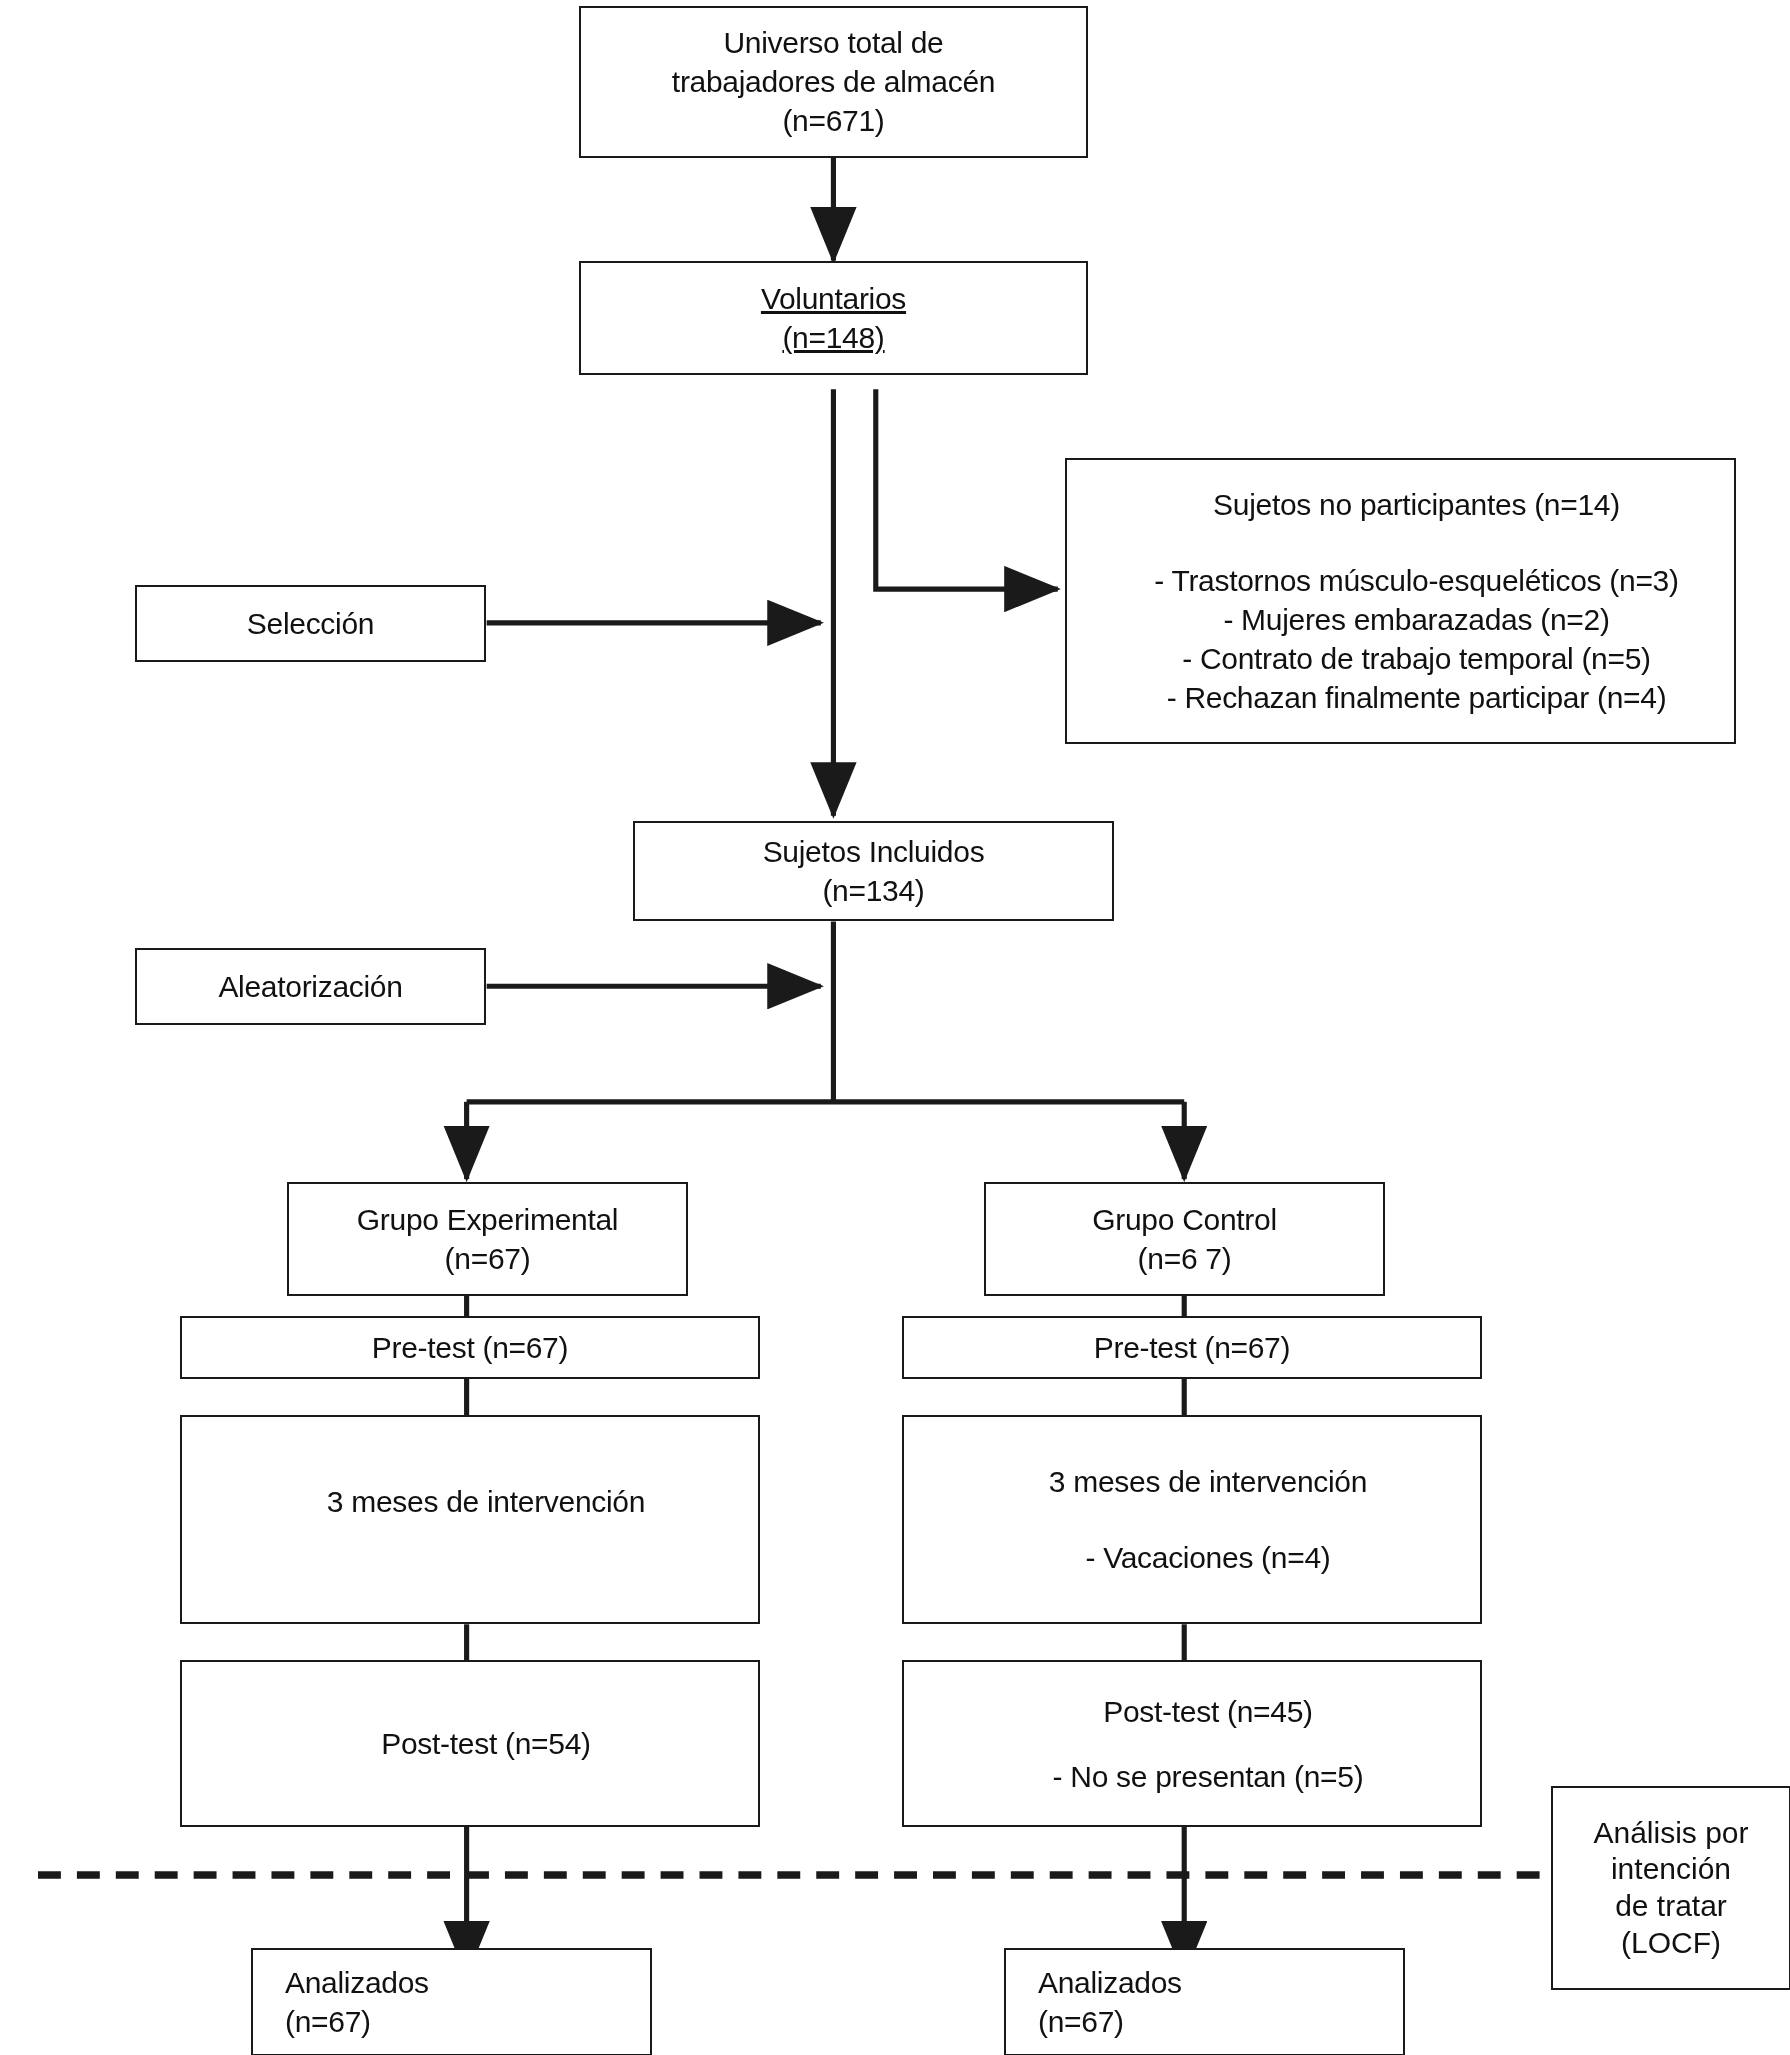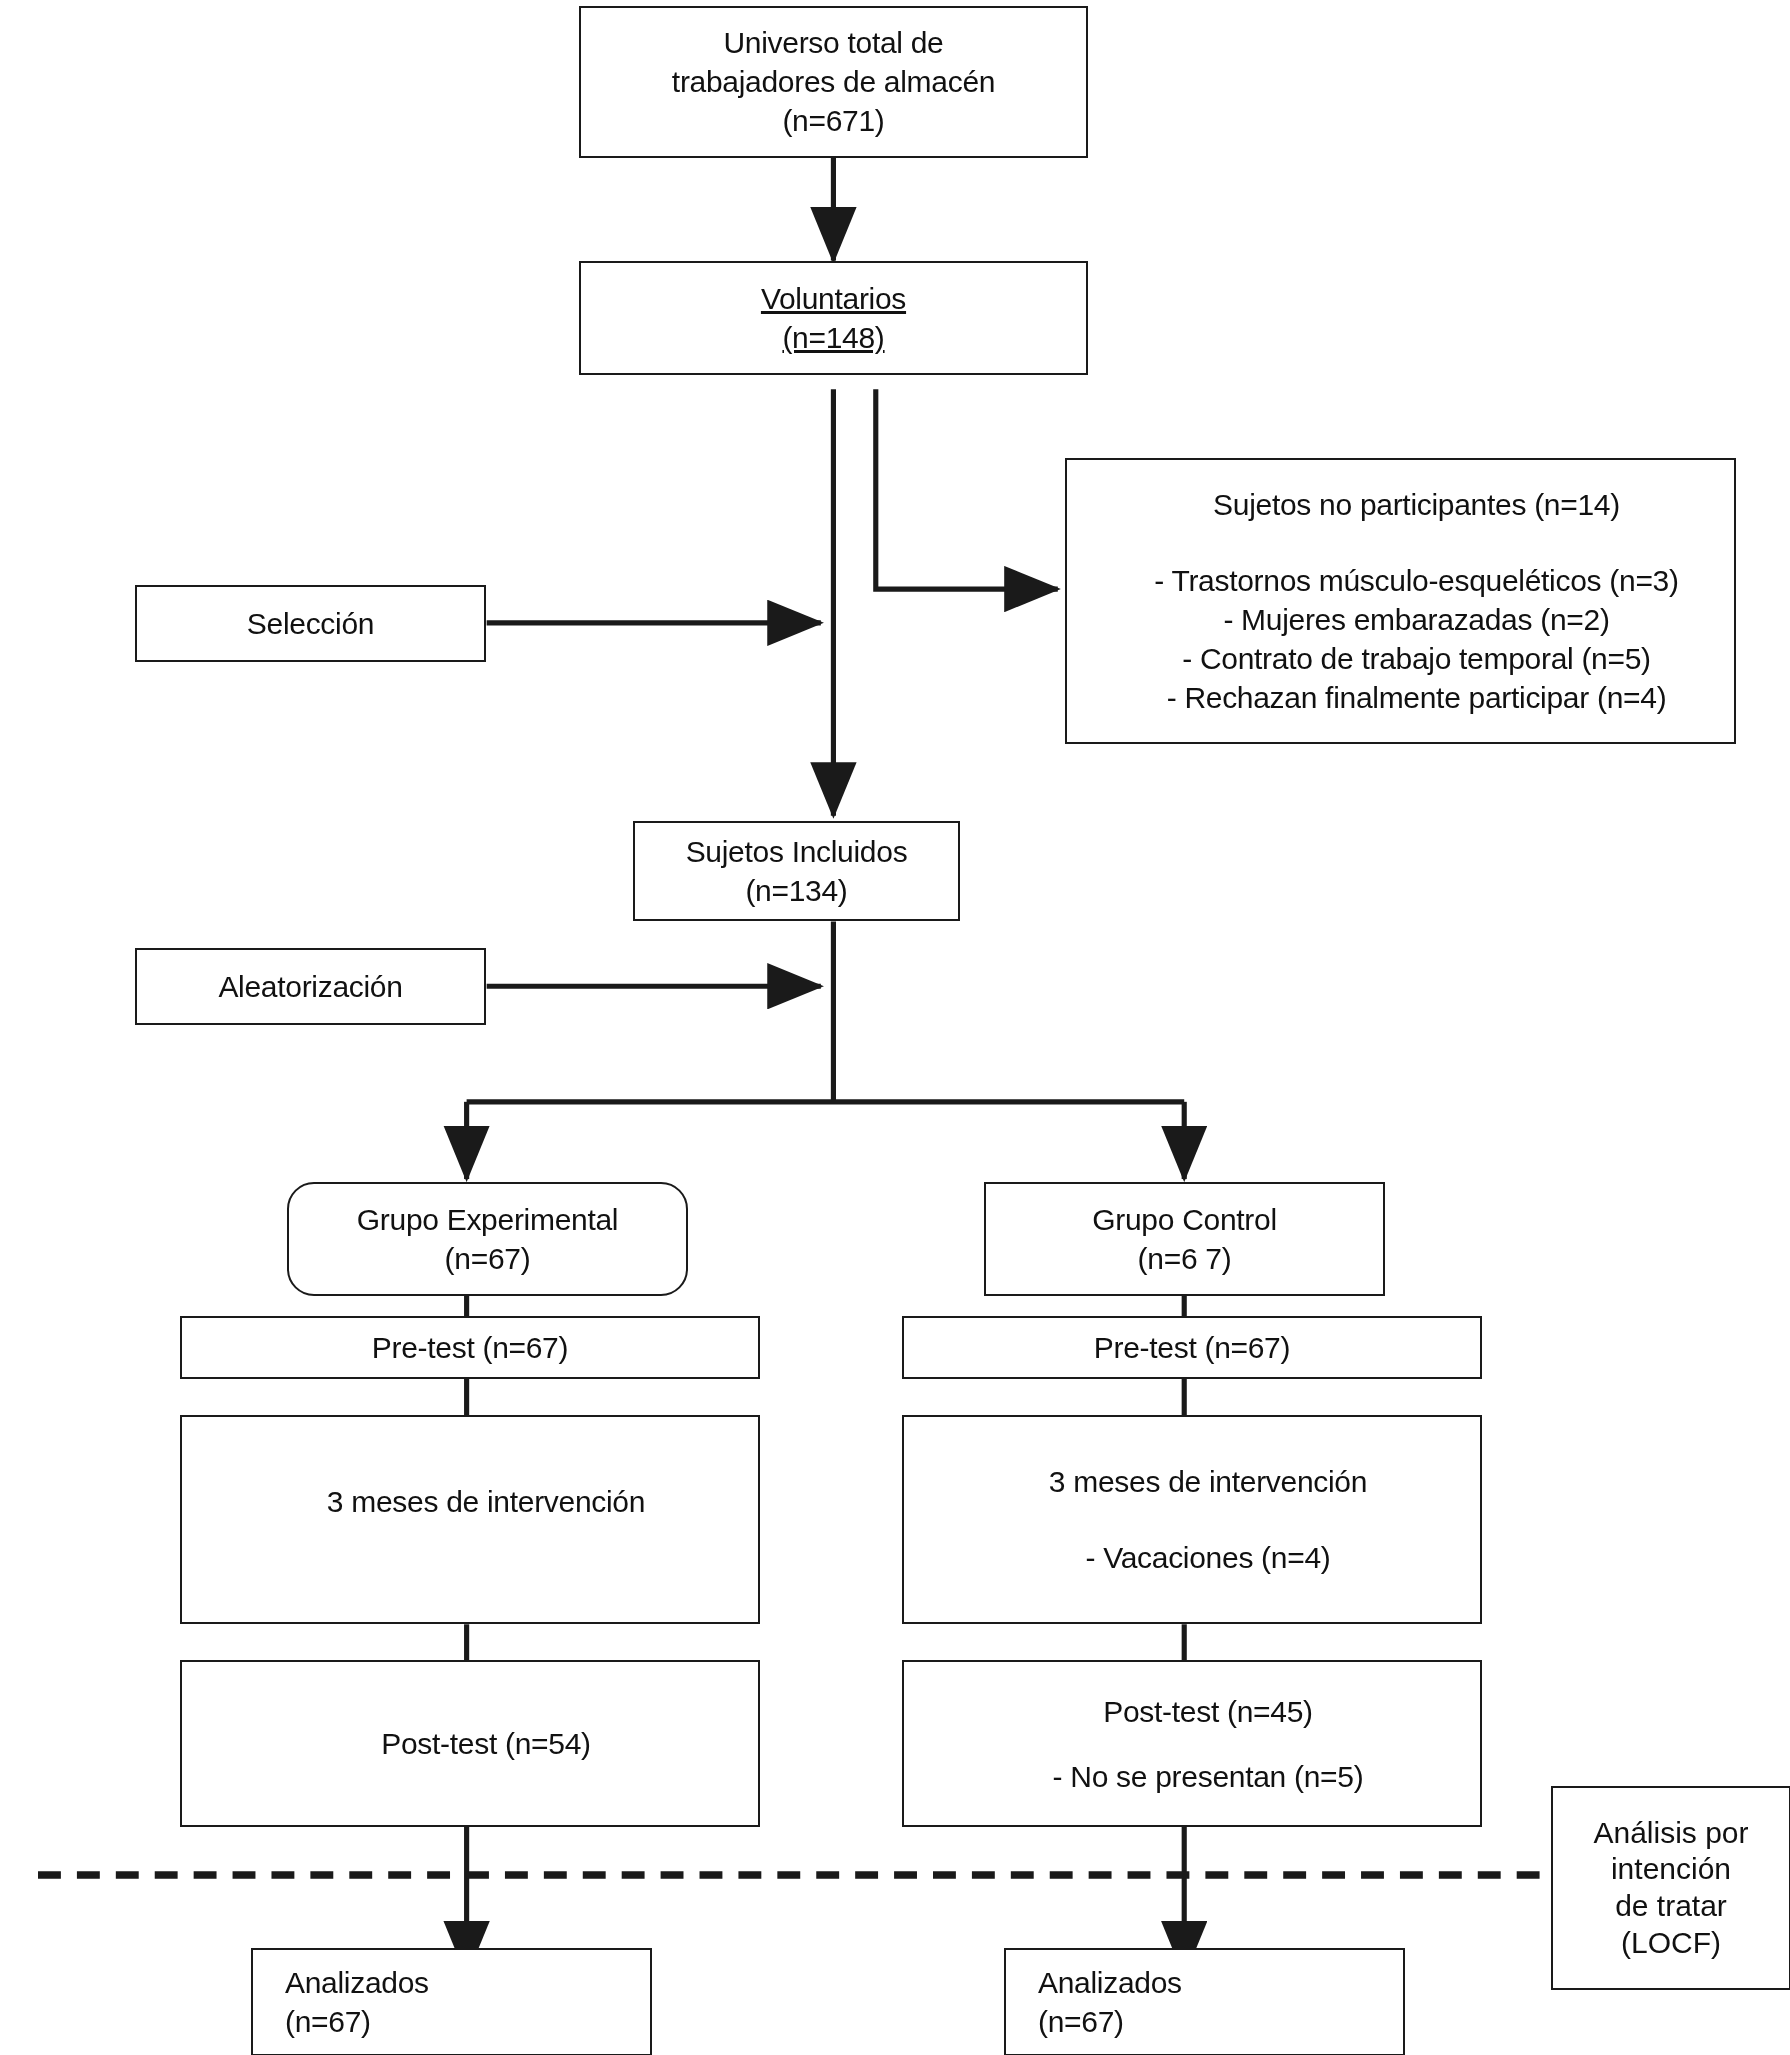--- a/index.html
+++ b/index.html
@@ -125,30 +125,30 @@
       <span class="line">- Mujeres embarazadas (n=2)</span>
       <span class="line">- Contrato de trabajo temporal (n=5)</span>
       <span class="line">- Rechazan finalmente participar (n=4)</span>
     </span>
   </div>
 
   <div class="node-box" style="left:97px; top:585px; width:351px; height:77px;">
     <span class="line">Selección</span>
   </div>
 
-  <div class="node-box" style="left:595px; top:821px; width:327px; height:100px;">
+  <div class="node-box" style="left:595px; top:821px; width:481px; height:100px;">
     <span class="line">Sujetos Incluidos</span>
     <span class="line">(n=134)</span>
   </div>
 
   <div class="node-box" style="left:97px; top:948px; width:351px; height:77px;">
     <span class="line">Aleatorización</span>
   </div>
 
-  <div class="node-box" style="left:249px; top:1182px; width:401px; height:114px;border-radius:27px;">
+  <div class="node-box" style="left:249px; top:1182px; width:401px; height:114px;">
     <span class="line">Grupo Experimental</span>
     <span class="line">(n=67)</span>
   </div>
 
   <div class="node-box" style="left:946px; top:1182px; width:401px; height:114px;">
     <span class="line">Grupo Control</span>
     <span class="line">(n=6 7)</span>
   </div>
 
   <div class="node-box" style="left:142px; top:1316px; width:580px; height:63px;">

